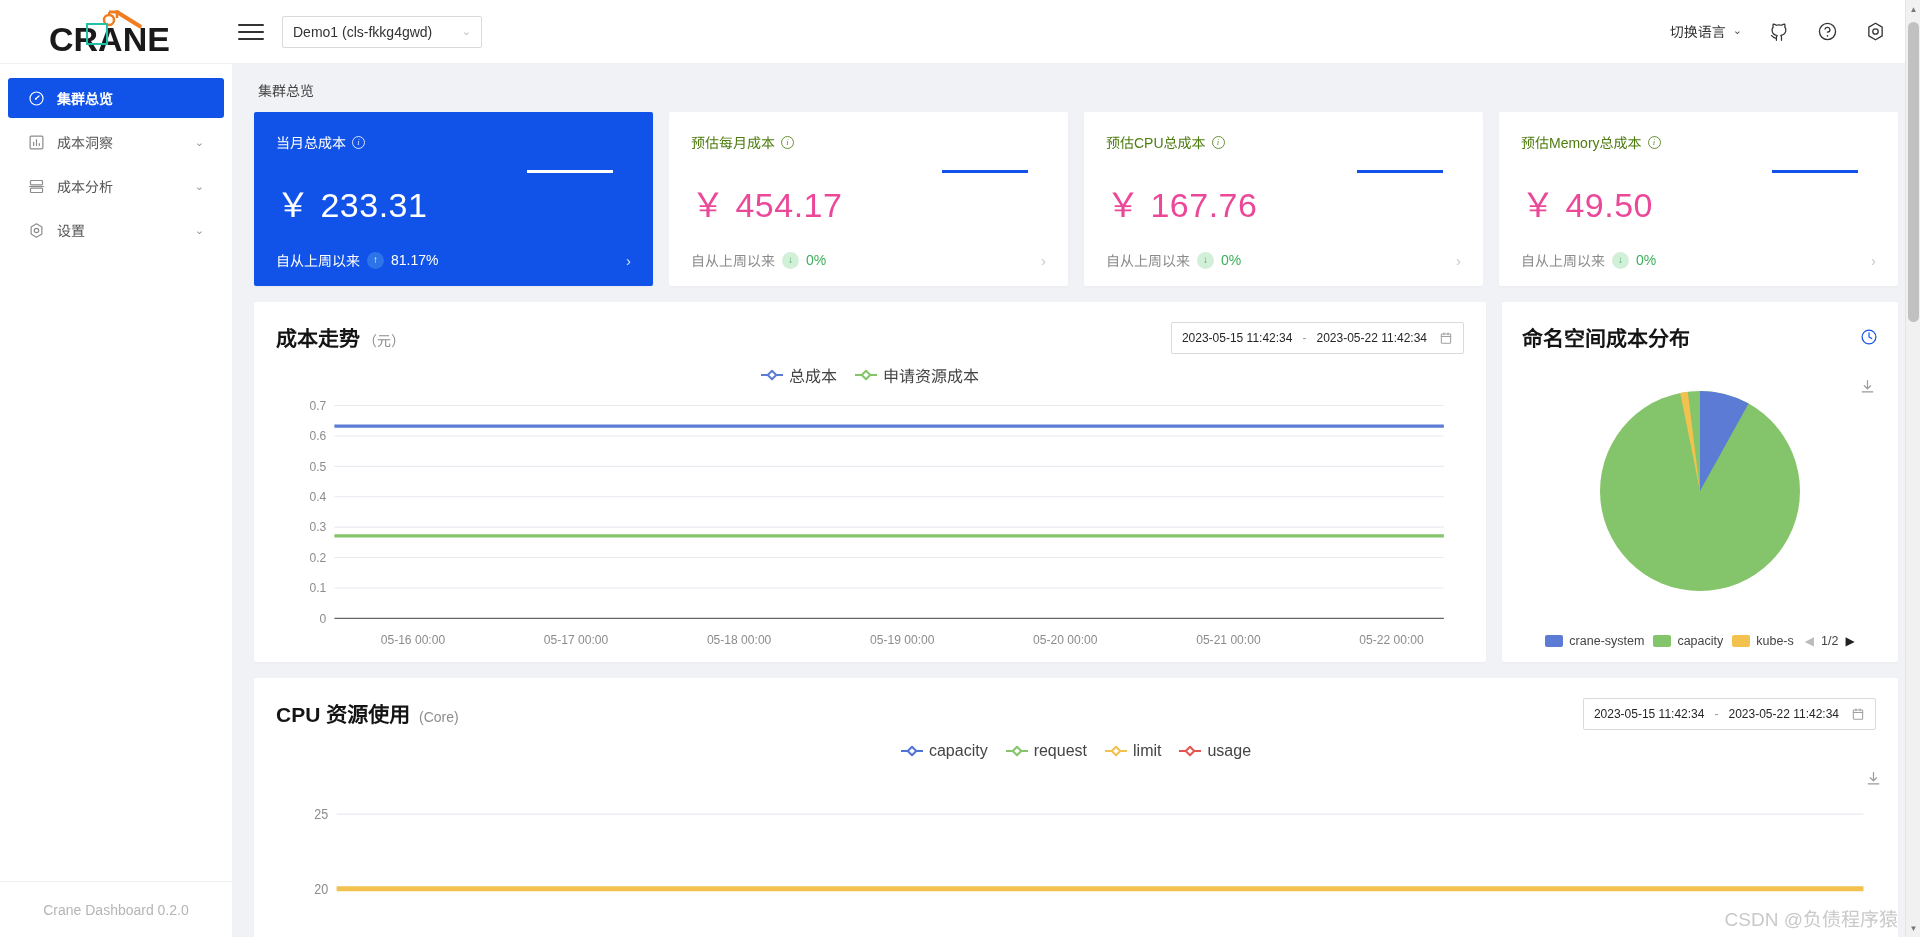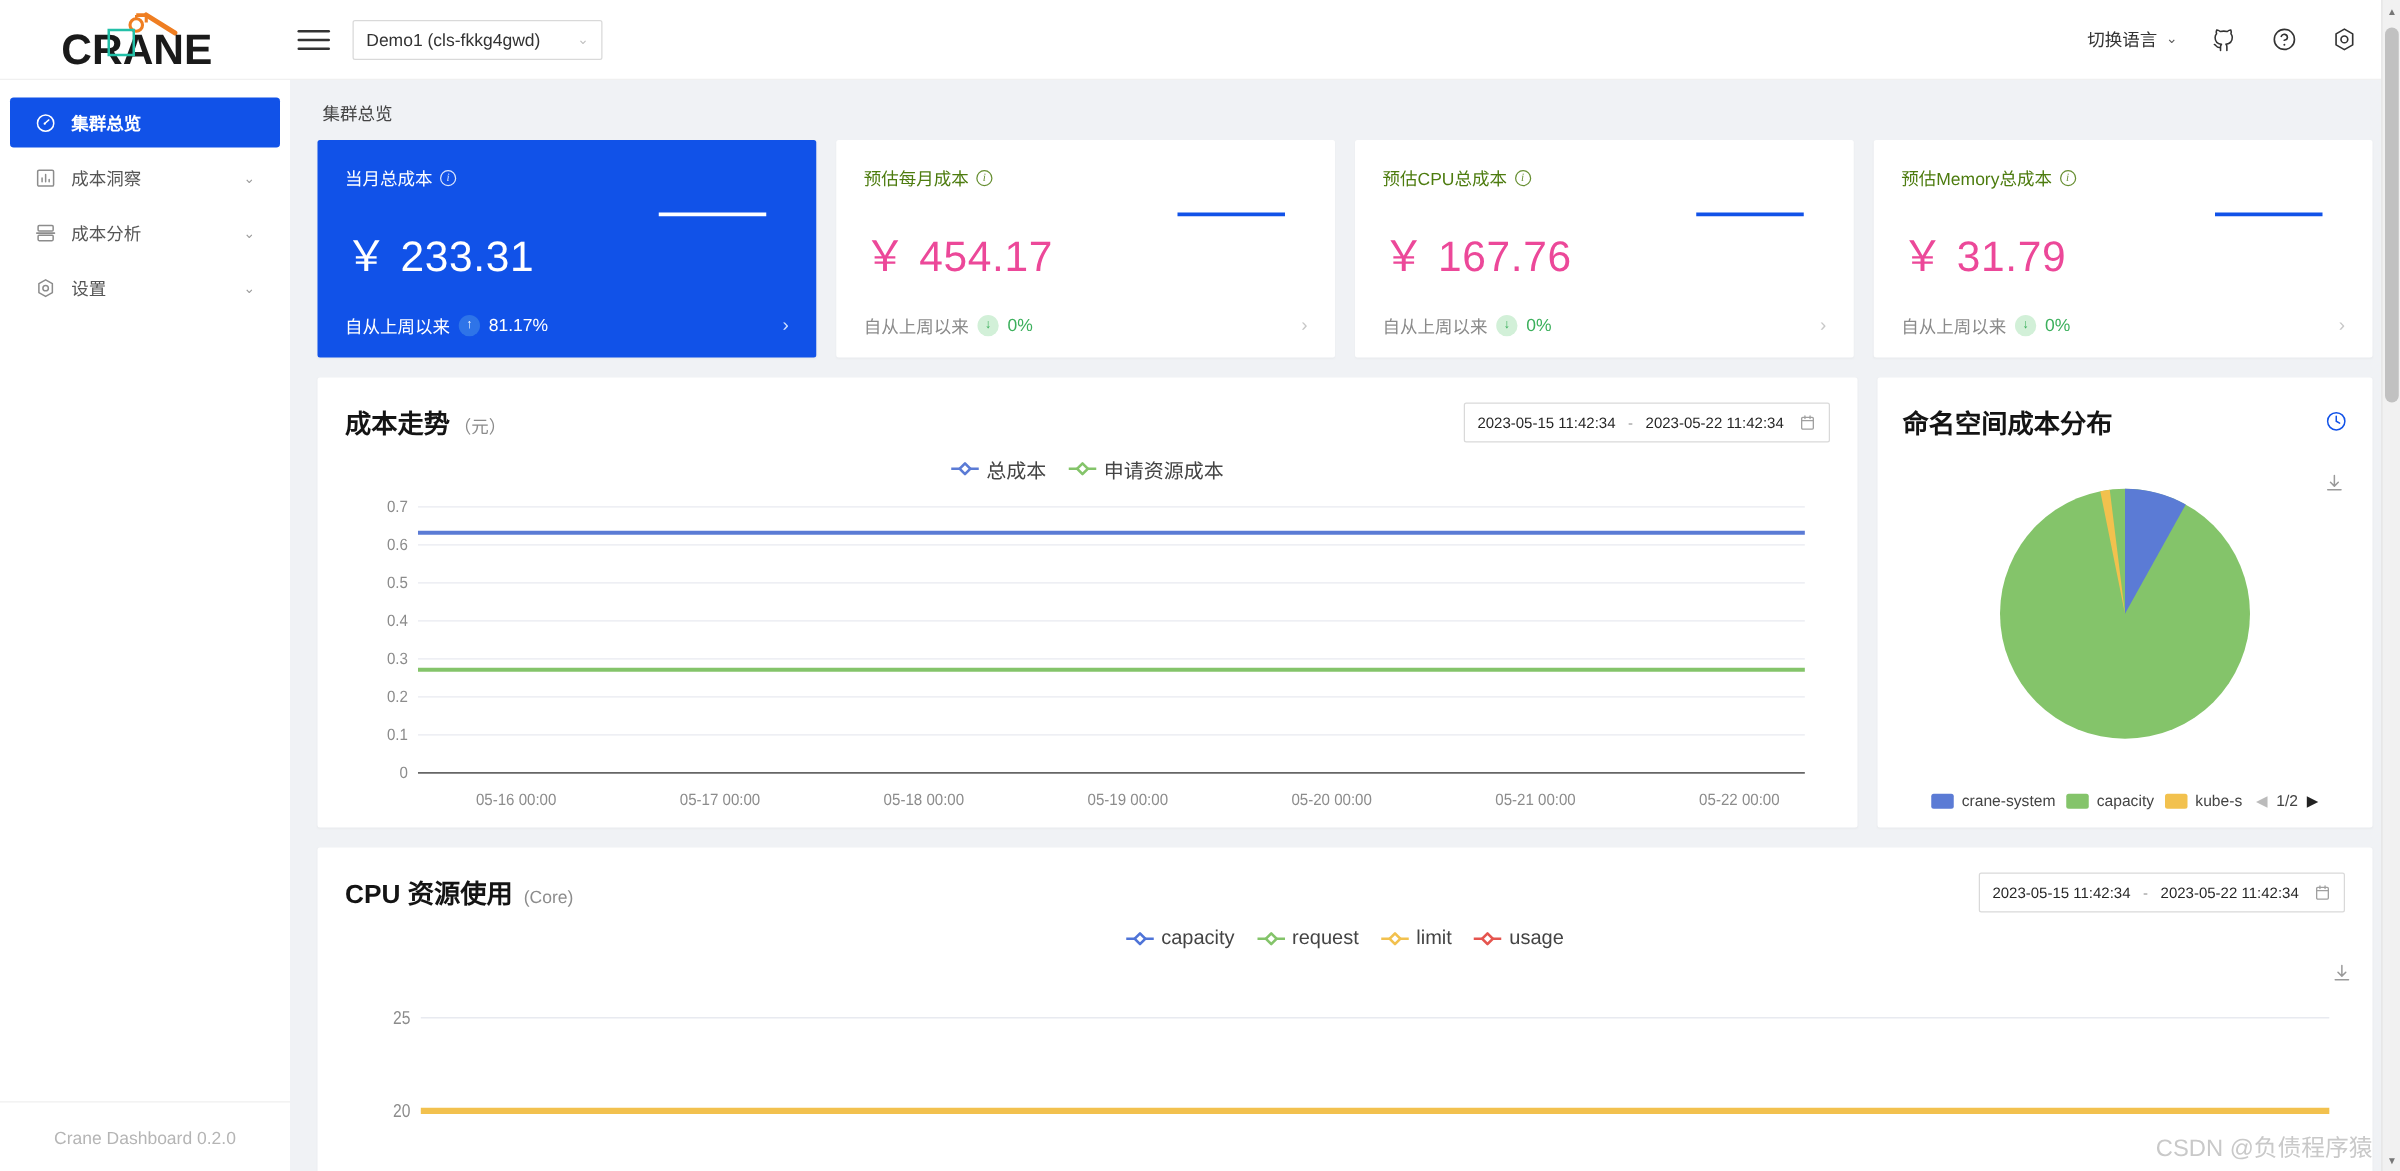--- a/index.html
+++ b/index.html
@@ -334,21 +334,21 @@
             <span class="kpi-more">›</span>
           </div>
         </div>
 
         <div class="kpi">
           <div class="kpi-title">
             <span>预估Memory总成本</span>
             <span class="info-i">i</span>
           </div>
           <div class="kpi-mid">
-            <div class="kpi-value">￥ 31.79</div>
+            <div class="kpi-value">￥ 49.50</div>
             <div class="kpi-spark"></div>
           </div>
           <div class="kpi-foot">
             <div class="kpi-delta">
               <span>自从上周以来</span>
               <span class="delta-badge down">↓</span>
               <span class="delta-val">0%</span>
             </div>
             <span class="kpi-more">›</span>
           </div>

